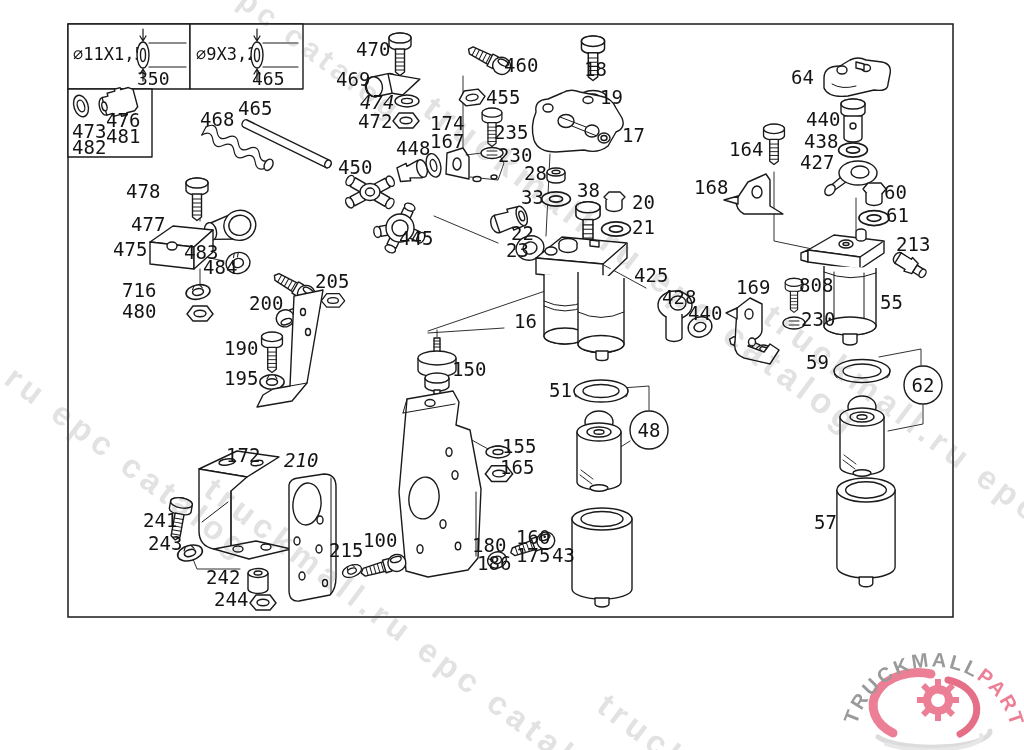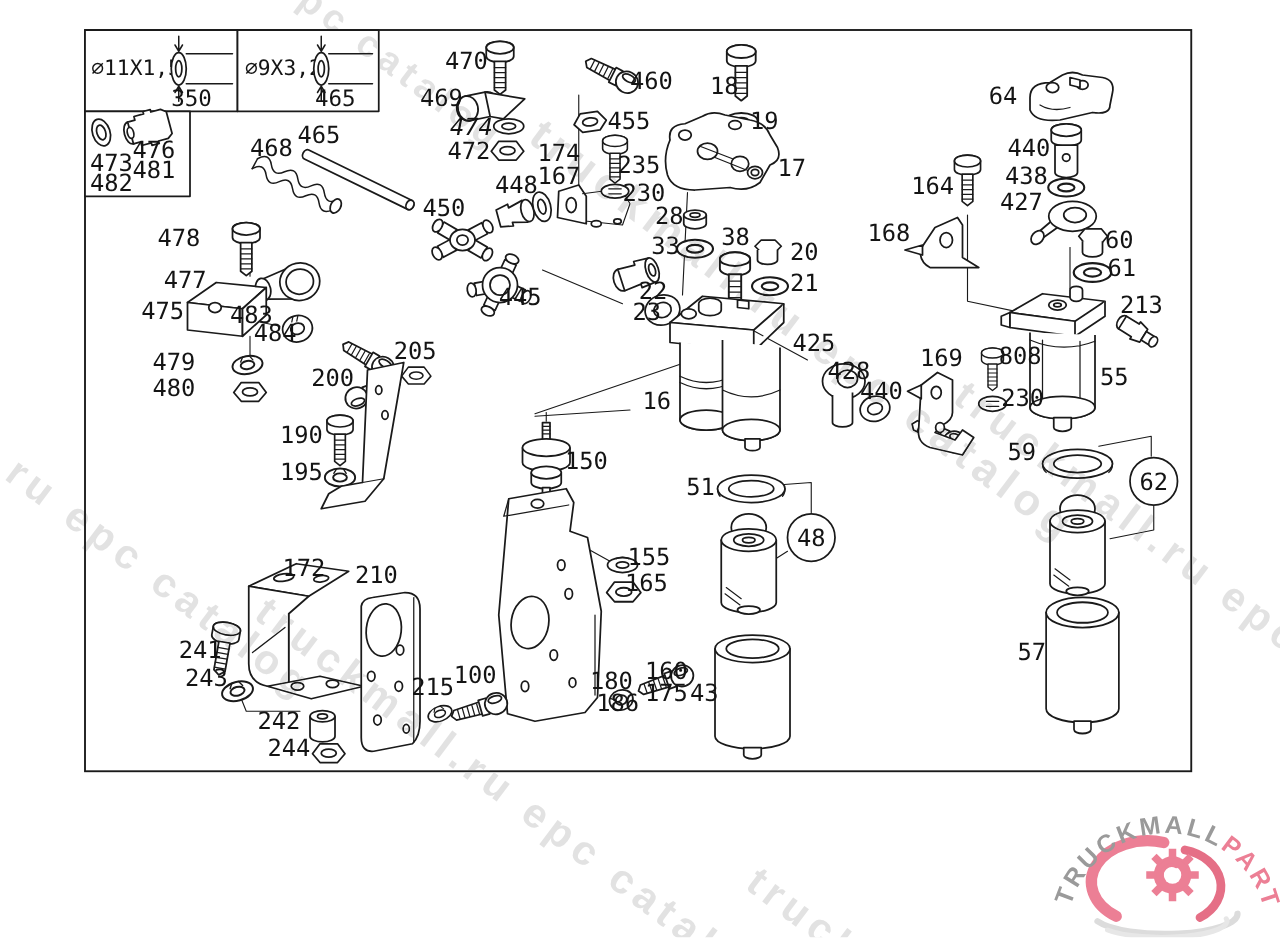--- a/index.html
+++ b/index.html
@@ -584,36 +584,36 @@
       <div class="pl" style="left: 106px; top: 111px;">476</div>
       <div class="pl" style="left: 72px; top: 138px;">482</div>
       <div class="pl" style="left: 106px; top: 127px;">481</div>
       <div class="pl" style="left: 200px; top: 110px;">468</div>
       <div class="pl" style="left: 238px; top: 99px;">465</div>
       <div class="pl" style="left: 126px; top: 182px;">478</div>
       <div class="pl" style="left: 131px; top: 215px;">477</div>
       <div class="pl" style="left: 113px; top: 240px;">475</div>
       <div class="pl" style="left: 184px; top: 243px;">483</div>
       <div class="pl" style="left: 203px; top: 258px;">484</div>
-      <div class="pl" style="left: 122px; top: 281px;">479</div>
+      <div class="pl" style="left: 122px; top: 281px;">716</div>
       <div class="pl" style="left: 122px; top: 302px;">480</div>
       <div class="pl" style="left: 356px; top: 40px;">470</div>
       <div class="pl" style="left: 336px; top: 70px;">469</div>
       <div class="pl" style="left: 360px; top: 93px; font-style: italic;">474</div>
       <div class="pl" style="left: 358px; top: 112px;">472</div>
       <div class="pl" style="left: 504px; top: 56px;">460</div>
       <div class="pl" style="left: 486px; top: 88px;">455</div>
       <div class="pl" style="left: 430px; top: 114px;">174</div>
       <div class="pl" style="left: 430px; top: 132px;">167</div>
       <div class="pl" style="left: 494px; top: 123px;">235</div>
       <div class="pl" style="left: 498px; top: 146px;">230</div>
       <div class="pl" style="left: 396px; top: 139px;">448</div>
       <div class="pl" style="left: 338px; top: 158px;">450</div>
       <div class="pl" style="left: 399px; top: 229px;">445</div>
-      <div class="pl" style="left: 568px; top: 60px;">18</div>
+      <div class="pl" style="left: 584px; top: 60px;">18</div>
       <div class="pl" style="left: 600px; top: 88px;">19</div>
       <div class="pl" style="left: 622px; top: 126px;">17</div>
       <div class="pl" style="left: 524px; top: 164px;">28</div>
       <div class="pl" style="left: 521px; top: 188px;">33</div>
       <div class="pl" style="left: 577px; top: 181px;">38</div>
       <div class="pl" style="left: 632px; top: 193px;">20</div>
       <div class="pl" style="left: 632px; top: 218px;">21</div>
       <div class="pl" style="left: 478px; top: 224px; margin-left: 33px;">22</div>
       <div class="pl" style="left: 506px; top: 241px;">23</div>
       <div class="pl" style="left: 514px; top: 312px;">16</div>
@@ -638,21 +638,21 @@
       <div class="pl" style="left: 452px; top: 360px;">150</div>
       <div class="pl" style="left: 502px; top: 437px;">155</div>
       <div class="pl" style="left: 500px; top: 458px;">165</div>
       <div class="pl" style="left: 472px; top: 536px; text-align: right;">180</div>
       <div class="pl" style="left: 477px; top: 554px;">186</div>
       <div class="pl" style="left: 516px; top: 528px;">160</div>
       <div class="pl" style="left: 516px; top: 546px;">175</div>
       <div class="pl" style="left: 549px; top: 381px;">51</div>
       <div class="pl" style="left: 552px; top: 546px;">43</div>
       <div class="pl" style="left: 226px; top: 446px;">172</div>
-      <div class="pl" style="left: 284px; top: 451px;">210</div>
+      <div class="pl" style="left: 284px; top: 451px; font-style: italic;">210</div>
       <div class="pl" style="left: 143px; top: 511px;">241</div>
       <div class="pl" style="left: 148px; top: 534px;">243</div>
       <div class="pl" style="left: 206px; top: 568px;">242</div>
       <div class="pl" style="left: 214px; top: 590px;">244</div>
       <div class="pl" style="left: 329px; top: 541px;">215</div>
       <div class="pl" style="left: 363px; top: 531px;">100</div>
       <div class="pl" style="left: 224px; top: 339px;">190</div>
       <div class="pl" style="left: 224px; top: 369px;">195</div>
       <div class="pl" style="left: 249px; top: 294px;">200</div>
       <div class="pl" style="left: 315px; top: 272px;">205</div>

